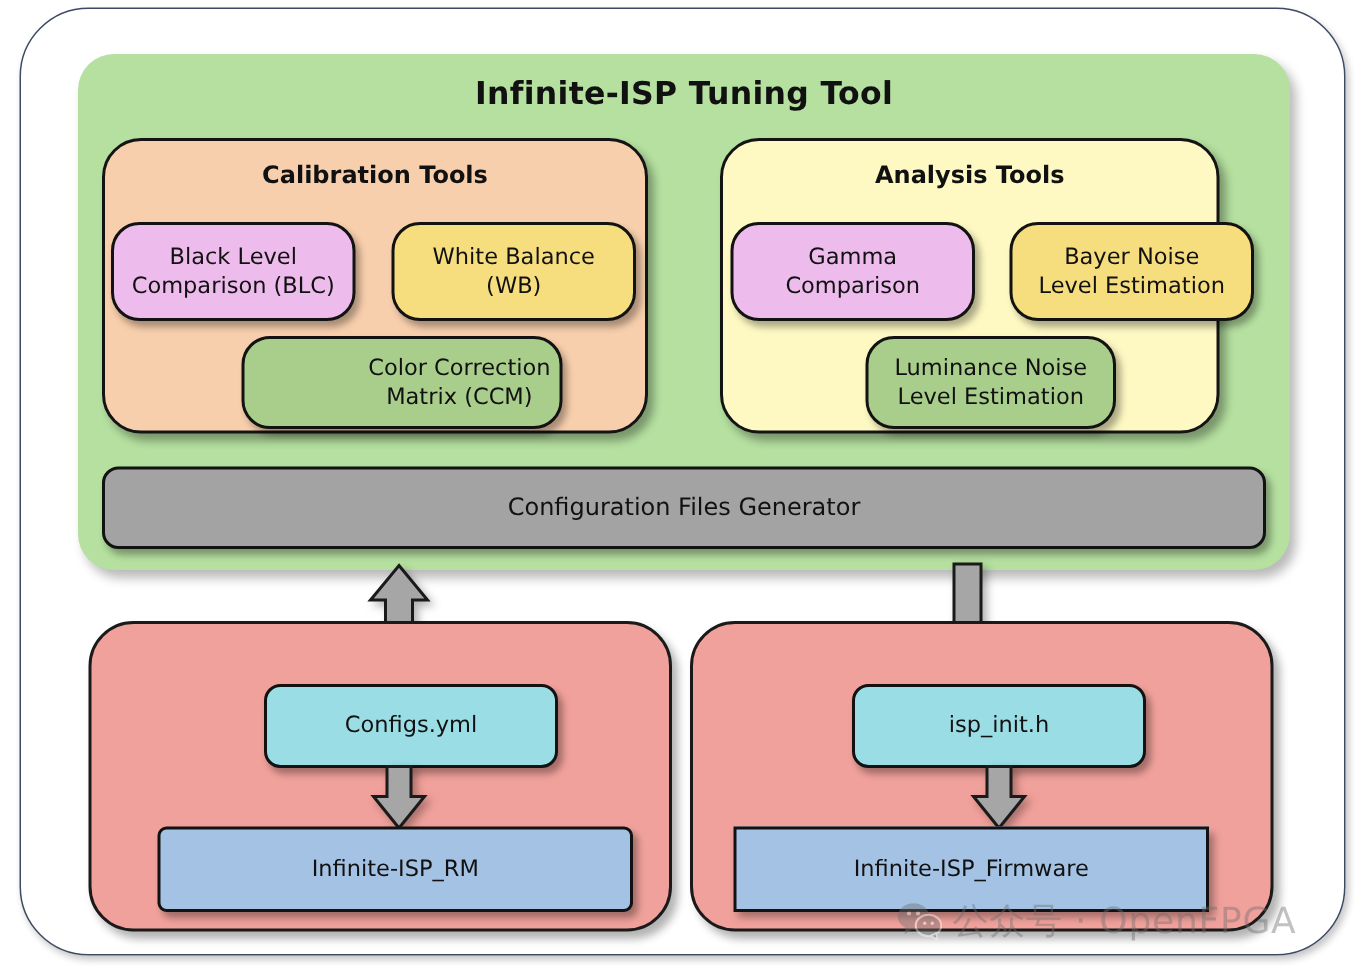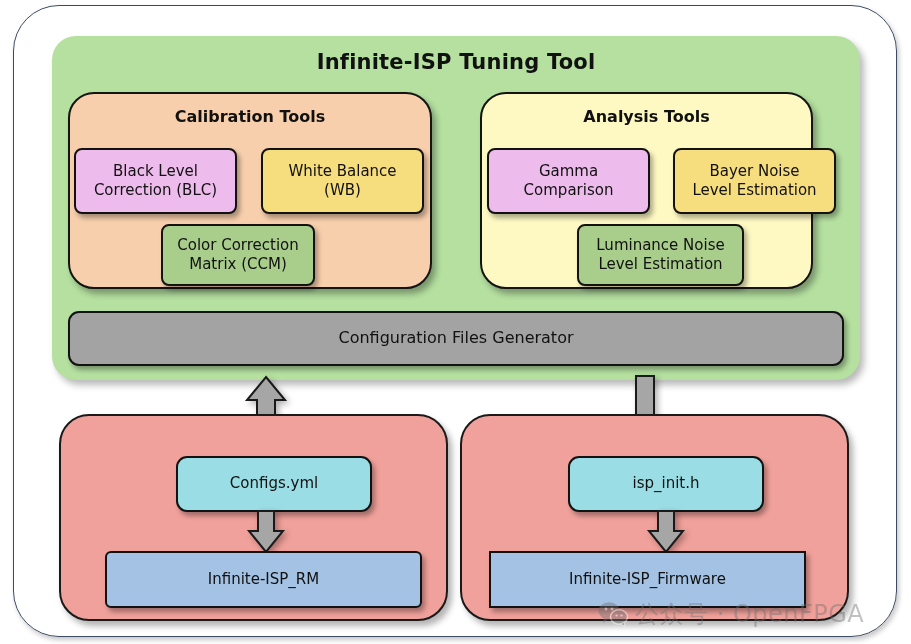--- a/index.html
+++ b/index.html
@@ -97,21 +97,21 @@
     width: 333px;
     height: 197px;
     background: #fef9c3;
   }
 
   
   .leaf {
     position: absolute;
     box-sizing: border-box;
     border: 2px solid #121212;
-    border-radius: 8px;
+    border-radius: 19px;
     box-shadow: 3px 4px 5px rgba(0,0,0,0.33);
     display: flex;
     align-items: center;
     justify-content: center;
     text-align: center;
     font-size: 15px;
     color: #111111;
     line-height: 1.28;
     padding: 0 6px;
   }
@@ -120,21 +120,21 @@
   .c-purple { background: #edbcec; }
   .c-yellow { background: #f6dd7e; }
   .c-green  { background: #a9ce8c; }
   .c-gray   { background: #a3a3a3; }
   .c-cyan   { background: #9adde5; }
   .c-blue   { background: #a4c2e3; }
 
   
   .box-blc { left: 74px;  top: 148px; width: 163px; height: 66px; }
   .box-wb  { left: 261px; top: 148px; width: 163px; height: 66px; }
-  .box-ccm { left: 161px; top: 224px; width: 154px; height: 62px; }
+  .box-ccm { left: 161px; top: 224px; width: 214px; height: 62px; justify-content: flex-end; }
 
   
   .box-gamma { left: 487px; top: 148px; width: 163px; height: 66px; }
   .box-bayer { left: 673px; top: 148px; width: 163px; height: 66px; }
   .box-lum   { left: 577px; top: 224px; width: 167px; height: 62px; }
 
   
   .box-cfggen {
     left: 68px;
     top: 311px;
@@ -197,21 +197,21 @@
     <div class="root-title">Infinite-ISP Tuning Tool</div>
   </div>
 
   <div class="group-panel calib-panel">
     <div class="group-title">Calibration Tools</div>
   </div>
 
   <div class="leaf c-purple box-blc">
     <div>
       <span>Black Level</span>
-      <span>Correction (BLC)</span>
+      <span>Comparison (BLC)</span>
     </div>
   </div>
 
   <div class="leaf c-yellow box-wb">
     <div>
       <span>White Balance</span>
       <span>(WB)</span>
     </div>
   </div>
 

